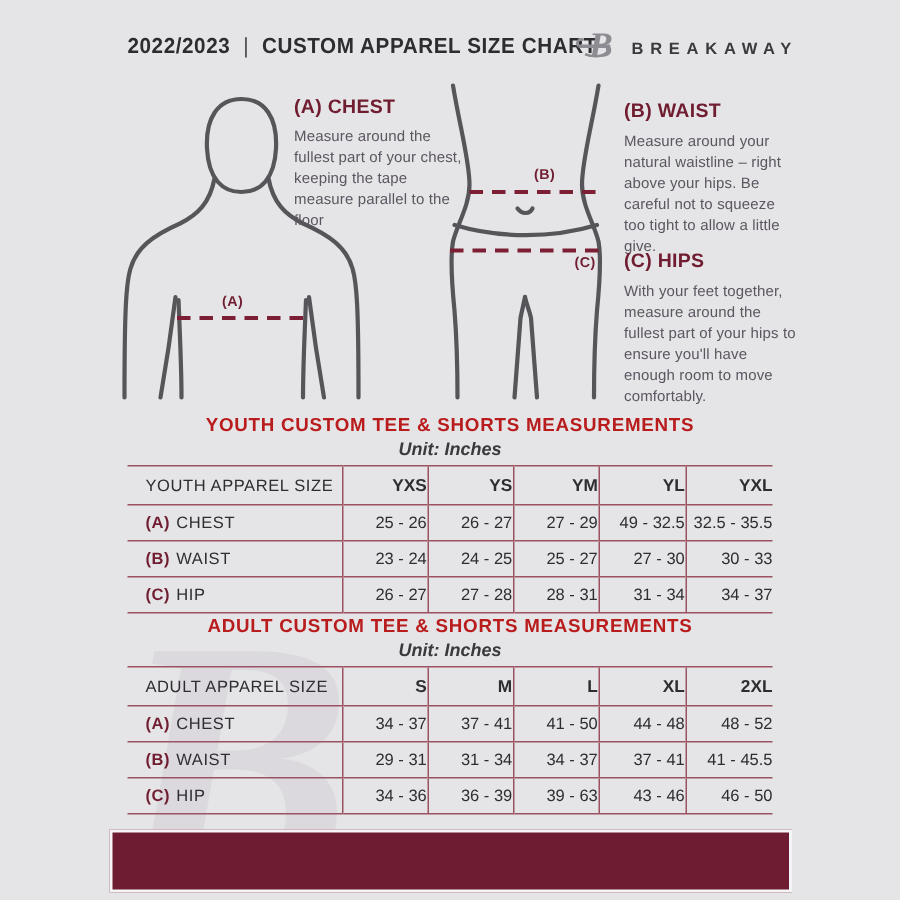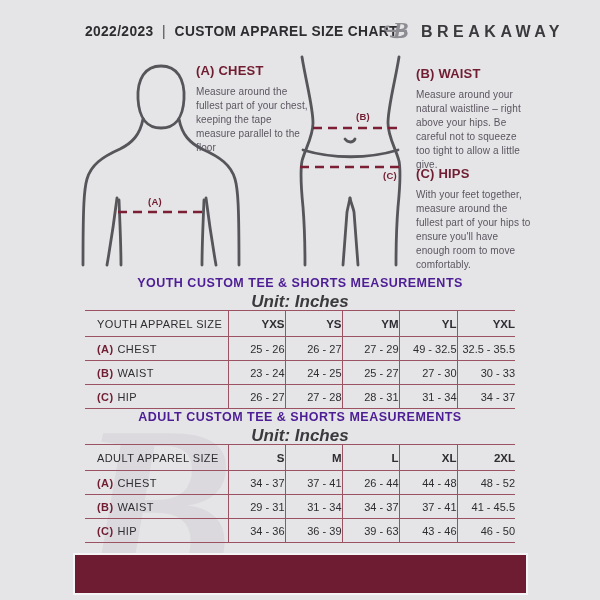--- a/index.html
+++ b/index.html
@@ -12,21 +12,21 @@
   .abs{position:absolute;}
 
   
   .hdr-title{
     left:85px; top:23px; font-size:14.5px; font-weight:bold;
     letter-spacing:.4px; color:#2d2c30; white-space:nowrap;
     transform:scaleX(.95); transform-origin:left center;
   }
   .hdr-title .divider{margin:0 9px; font-weight:400; color:#47464a;}
   .brand-wrap{left:383px; top:16px; display:flex; align-items:center; gap:8px;}
-  .brand-text{font-size:16px; font-weight:bold; letter-spacing:4.5px; color:#3a393d;}
+  .brand-text{font-size:11px; font-weight:bold; letter-spacing:4.5px; color:#3a393d;}
 
   
   svg.fig{overflow:visible;}
   .fig path, .fig line{fill:none; stroke:#55555a; stroke-width:2.8; stroke-linecap:round;}
   .fig .dash{stroke:#7c1f35; stroke-width:2.6; stroke-dasharray:9 6; stroke-linecap:butt;}
   .marker{
     font-size:9.5px; font-weight:bold; color:#701d32; letter-spacing:.3px;
   }
 
   
@@ -34,24 +34,24 @@
     margin:0; font-size:13px; font-weight:bold; color:#701d32; letter-spacing:.2px;
   }
   .guide p{
     margin:7px 0 0 0; font-size:10px; 
     color:#5b5660; line-height:1.4; letter-spacing:.1px;
   }
 
   
   .section-title{
     left:0; right:0; text-align:center; font-size:12.5px; font-weight:bold;
-    letter-spacing:.5px; color:#4c1d95;
+    letter-spacing:.5px; color:#b91c1c;
   }
   .section-unit{
-    left:0; right:0; text-align:center; font-size:17px;
+    left:0; right:0; text-align:center; font-size:12px;
     font-style:italic; font-weight:bold; color:#3a393d;
   }
 
   
   table.size-table{
     border-collapse:collapse; table-layout:fixed; width:430px;
     font-size:11px; color:#2e2d31; background:transparent;
   }
   table.size-table td{
     border-top:1.5px solid #9b5262; text-align:right; padding:0;
@@ -207,21 +207,21 @@
       <td class="sz">S</td>
       <td class="sz">M</td>
       <td class="sz">L</td>
       <td class="sz">XL</td>
       <td class="sz">2XL</td>
     </tr>
     <tr>
       <td class="lbl"><span class="pre">(A)</span><span>CHEST</span></td>
       <td>34 - 37</td>
       <td>37 - 41</td>
-      <td>26 - 44</td>
+      <td>41 - 50</td>
       <td>44 - 48</td>
       <td>48 - 52</td>
     </tr>
     <tr>
       <td class="lbl"><span class="pre">(B)</span><span>WAIST</span></td>
       <td>29 - 31</td>
       <td>31 - 34</td>
       <td>34 - 37</td>
       <td>37 - 41</td>
       <td>41 - 45.5</td>

